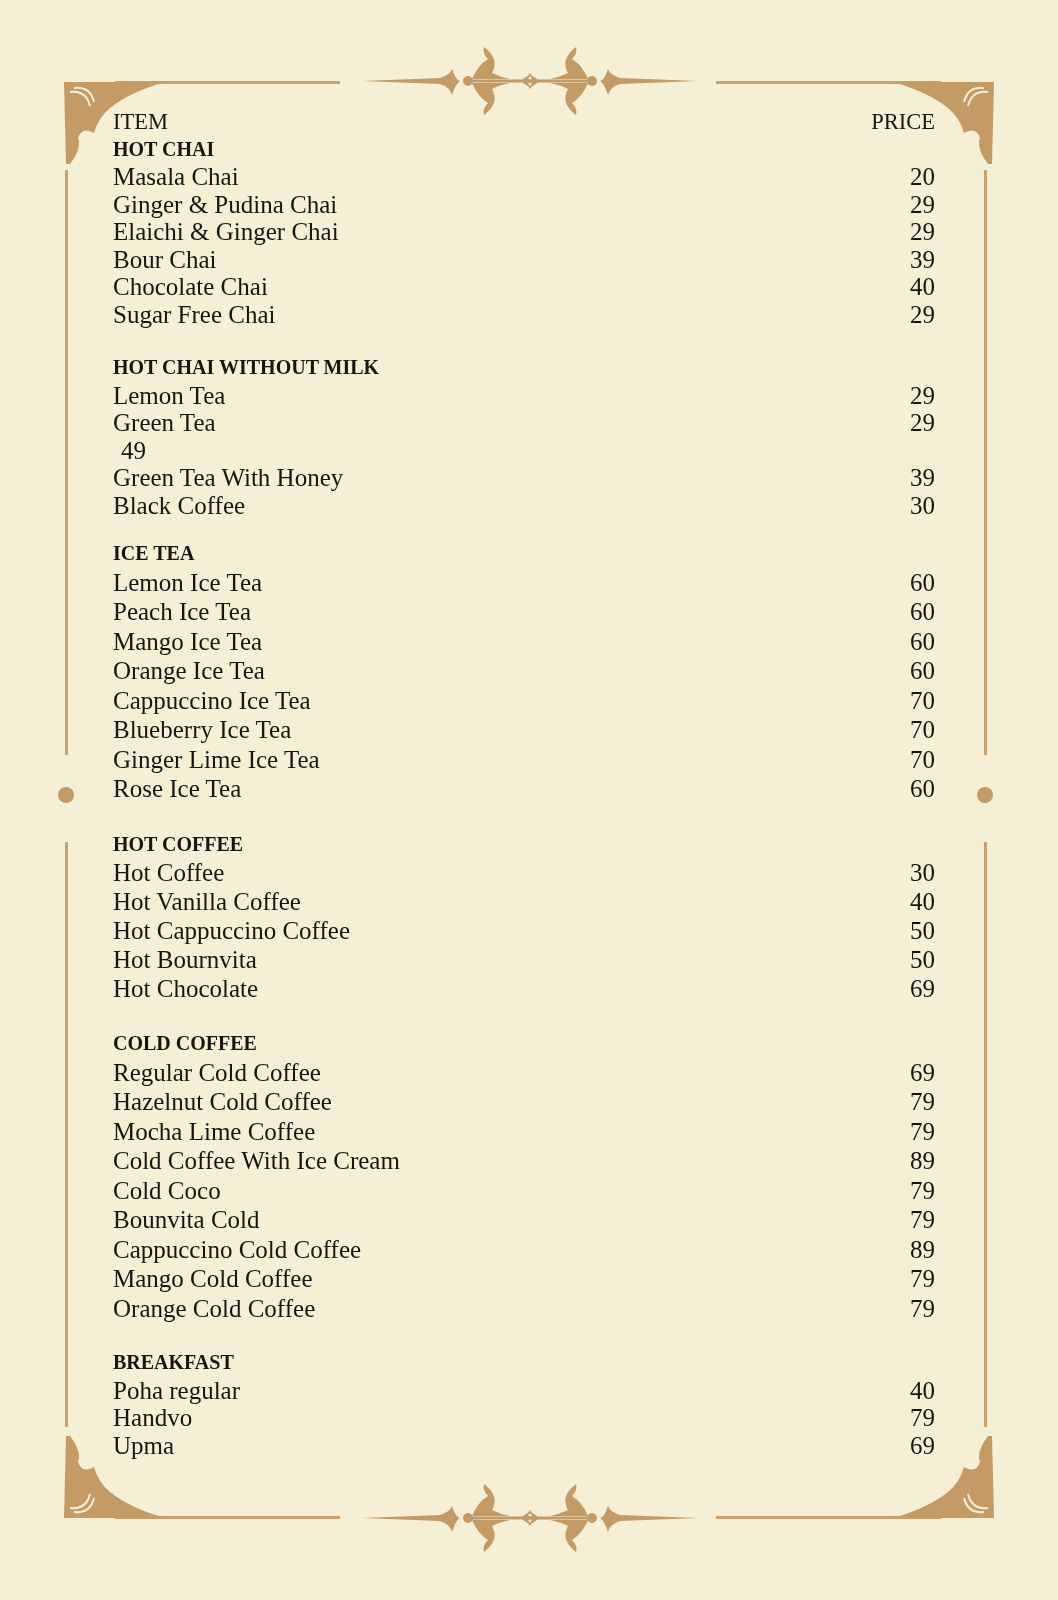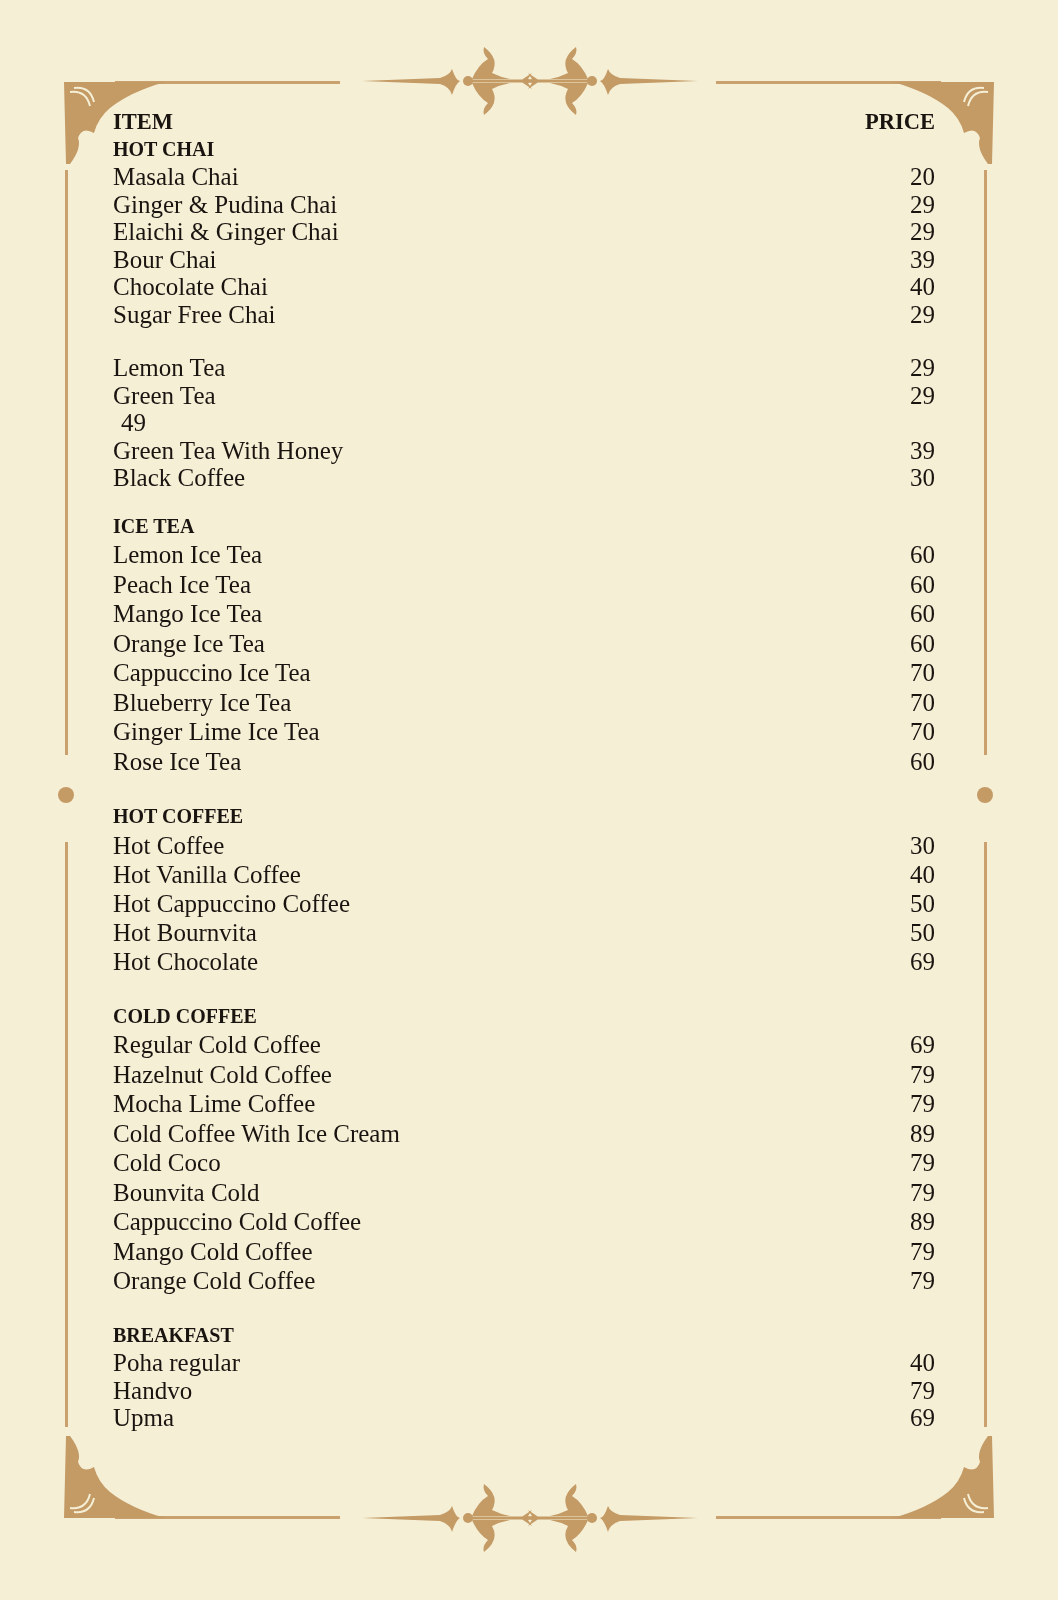--- a/index.html
+++ b/index.html
@@ -14,21 +14,21 @@
     .ornament { position: absolute; }
     .dot { position: absolute; width: 16px; height: 16px; border-radius: 50%; background: #c49a65; }
     .menu {
       position: absolute; left: 113px; top: 108px; width: 822px;
     }
     .row {
       display: flex; justify-content: space-between;
       font-size: 25px; line-height: 27.5px; height: 27.5px;
       white-space: nowrap;
     }
-    .hdr { font-weight: bold; font-size: 22.5px; }
+    .hdr { font-weight: normal; font-size: 22.5px; }
     .section { margin-top: 0; }
     .gap { height: 26px; }
     .sec-title { font-weight: bold; font-size: 20px; line-height: 27.5px; height: 27.5px; }
     .ice .row { line-height: 29.5px; height: 29.5px; }
     .hotc .row { line-height: 29px; height: 29px; }
     .coldc .row { line-height: 29.5px; height: 29.5px; }
     .price { text-align: right; margin-left: 8px; }
   </style>
 </head>
 <body>
@@ -128,20 +128,21 @@
         <span class="price">40</span>
       </div>
     <div class="row">
         <span>Sugar Free Chai</span>
         <span class="price">29</span>
       </div>
   </div>
   <div class="gap"></div>
 
   <div class="section">
+    <div class="sec-title">HOT CHAI WITHOUT MILK</div>
     <div class="row">
         <span>Lemon Tea</span>
         <span class="price">29</span>
       </div>
     <div class="row">
         <span>Green Tea</span>
         <span class="price">29</span>
       </div>
     <div class="row">
         <span class="price">49</span>

